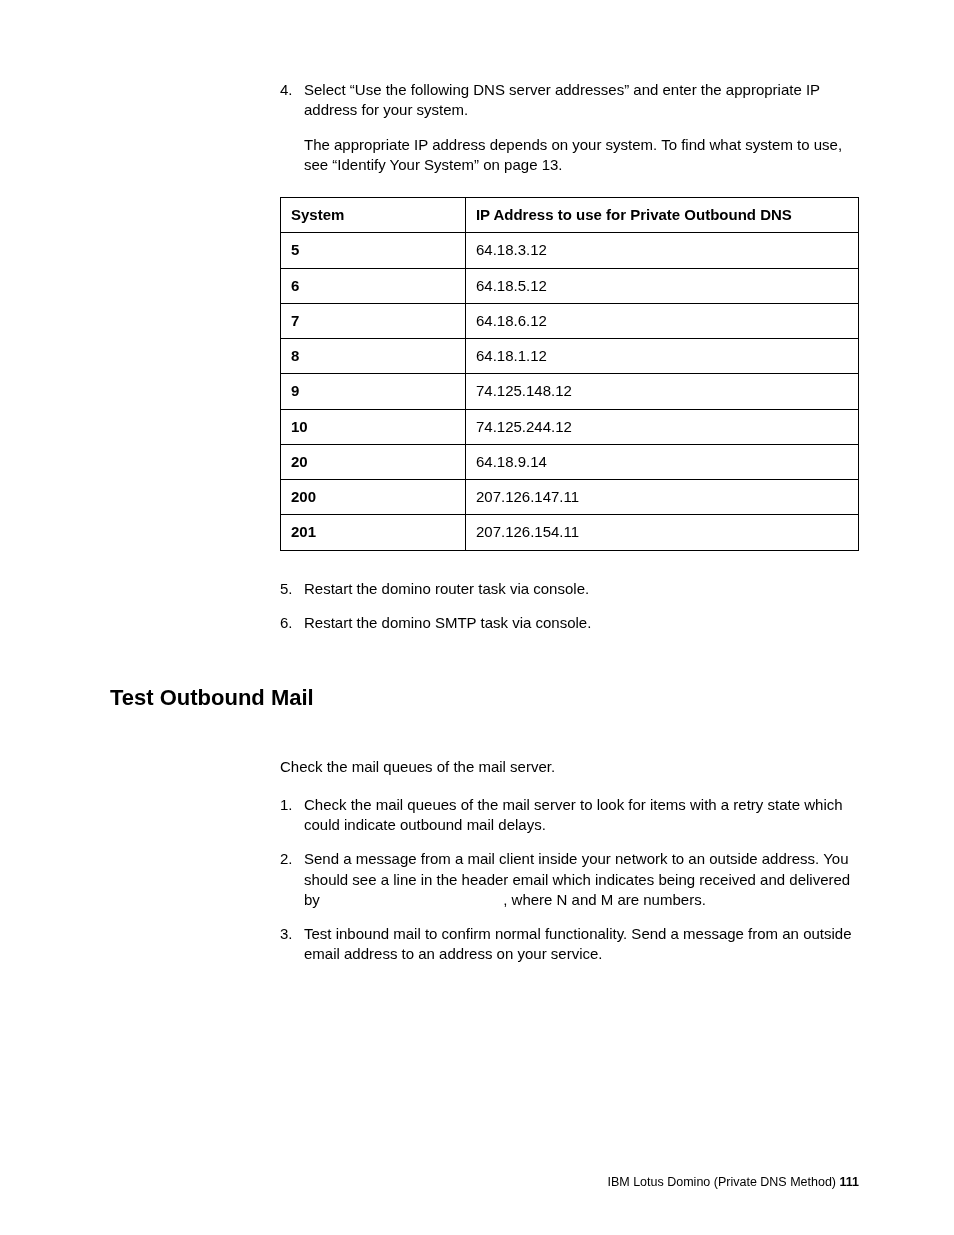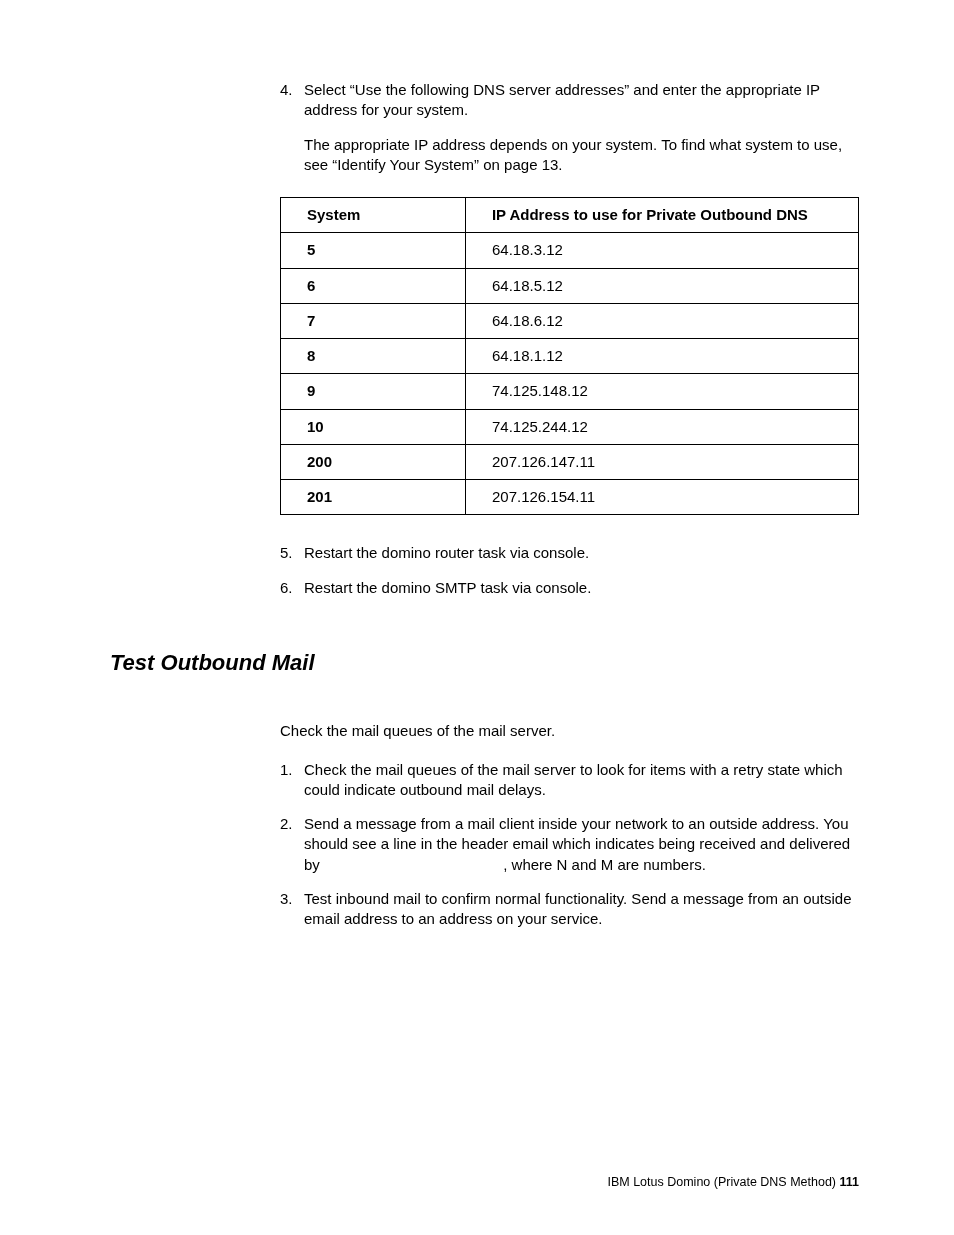--- a/index.html
+++ b/index.html
@@ -35,37 +35,36 @@
   .para {
     margin-top: 14px;
   }
   table.dns {
     border-collapse: collapse;
     width: 100%;
     margin: 22px 0 28px 0;
   }
   table.dns th, table.dns td {
     border: 1px solid #000;
-    padding: 7px 26px;
+    padding: 7px 10px;
     text-align: left;
     font-size: 15px;
     vertical-align: middle;
   }
   table.dns th {
     font-weight: bold;
   }
   table.dns td.sys {
     font-weight: bold;
     width: 32%;
   }
   h2.section {
     font-size: 22px;
     font-weight: bold;
     margin: 50px 0 28px 0;
-    font-style: italic;
   }
   .footer {
     position: absolute;
     bottom: 44px;
     right: 95px;
     font-size: 12.5px;
   }
   .footer .pn {
     font-weight: bold;
   }
@@ -111,20 +110,24 @@
           </tr>
         <tr>
             <td class="sys">9</td>
             <td>74.125.148.12</td>
           </tr>
         <tr>
             <td class="sys">10</td>
             <td>74.125.244.12</td>
           </tr>
         <tr>
+            <td class="sys">20</td>
+            <td>64.18.9.14</td>
+          </tr>
+        <tr>
             <td class="sys">200</td>
             <td>207.126.147.11</td>
           </tr>
         <tr>
             <td class="sys">201</td>
             <td>207.126.154.11</td>
           </tr>
       </tbody>
     </table>
 

